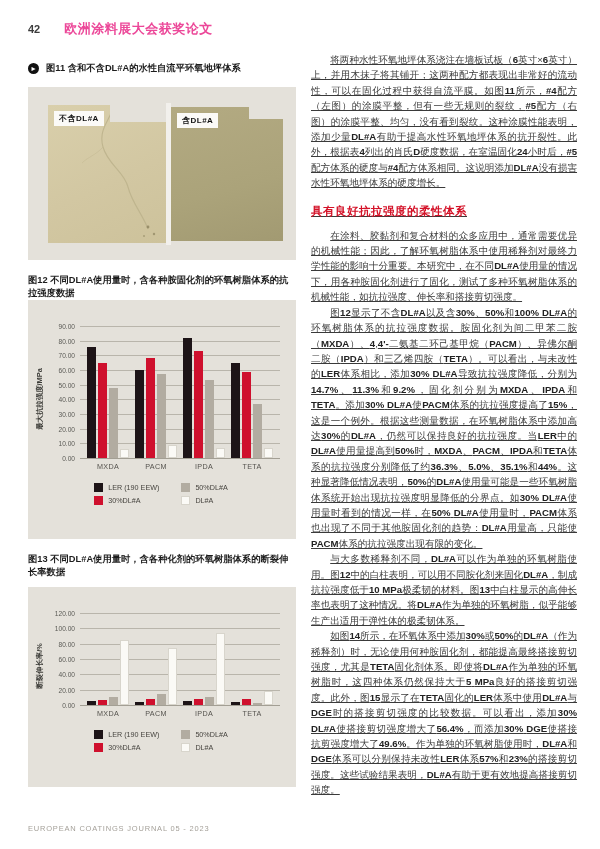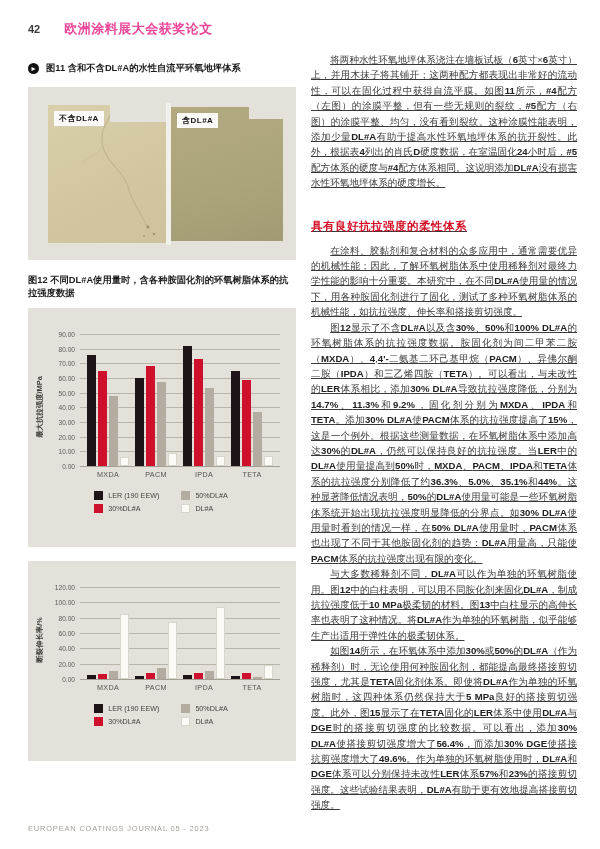--- a/index.html
+++ b/index.html
@@ -62,21 +62,21 @@
   .legend { display:grid; grid-template-columns:auto auto; column-gap:22px; row-gap:4px;
     width:fit-content; margin:12px auto 0 auto; }
   .legend-item { display:flex; align-items:center; gap:5px; }
   .swatch { width:9px; height:9px; display:inline-block; }
   .legend-label { font-size:7.2px; color:#46443f; white-space:nowrap; }
 
   
   .article p { font-size:9.6px; line-height:15.4px; text-align:justify; text-indent:2em;
     color:#3b3b3b; }
   .article p b { color:#222; }
-  .section-heading { font-size:11.5px; font-weight:bold; color:#d41228; margin:28px 0 9px 0;
+  .section-heading { font-size:11.5px; font-weight:bold; color:#d41228; margin:13px 0 9px 0;
     text-indent:0; letter-spacing:0.5px; }
 
   
   .footer { position:absolute; left:28px; bottom:16px; font-size:7.5px; letter-spacing:0.8px;
     color:#a5a19a; }
 </style>
 </head>
 <body>
 
 <div class="page">
@@ -104,21 +104,21 @@
           <path d="M55,42 C48,50 40,52 34,58" stroke="#c3b994" stroke-width="0.8" fill="none" opacity="0.7"></path>
           <circle cx="100" cy="122" r="1.4" fill="#8d835f" opacity="0.8"></circle>
           <circle cx="106" cy="129" r="1.2" fill="#8d835f" opacity="0.7"></circle>
           <circle cx="96" cy="131" r="1.0" fill="#8d835f" opacity="0.6"></circle>
         </svg>
         <span class="notch notch-l"></span>
         <span class="panel-label">不含DL#A</span>
       </div>
     </div>
 
-    <div class="fig-caption" style="margin-bottom:8px;">图12 不同DL#A使用量时，含各种胺固化剂的环氧树脂体系的抗拉强度数据</div>
+    <div class="fig-caption" style="">图12 不同DL#A使用量时，含各种胺固化剂的环氧树脂体系的抗拉强度数据</div>
     <div class="chart-box fig12">
       <div class="plot-wrap">
         <div class="plot" style="height: 132px;">
             <div class="gridline axis0" style="top: 132px;"></div>
             <div class="ytick" style="top: 132px;">0.00</div>
             <div class="gridline" style="top: 117.333px;"></div>
             <div class="ytick" style="top: 117.333px;">10.00</div>
             <div class="gridline" style="top: 102.667px;"></div>
             <div class="ytick" style="top: 102.667px;">20.00</div>
             <div class="gridline" style="top: 88px;"></div>
@@ -183,20 +183,21 @@
             <span class="swatch" style="background: rgb(207, 16, 45);"></span>
             <span class="legend-label">30%DL#A</span>
           </div>
           <div class="legend-item">
             <span class="swatch" style="background: rgb(251, 250, 246); border: 1px solid rgb(216, 213, 204);"></span>
             <span class="legend-label">DL#A</span>
           </div>
         </div>
     </div>
 
+    <div class="fig-caption" style="margin-bottom:8px;">图13 不同DL#A使用量时，含各种化剂的环氧树脂体系的断裂伸长率数据</div>
     <div class="chart-box fig13">
       <div class="plot-wrap">
         <div class="plot" style="height: 92px;">
             <div class="gridline axis0" style="top: 92px;"></div>
             <div class="ytick" style="top: 92px;">0.00</div>
             <div class="gridline" style="top: 76.6667px;"></div>
             <div class="ytick" style="top: 76.6667px;">20.00</div>
             <div class="gridline" style="top: 61.3333px;"></div>
             <div class="ytick" style="top: 61.3333px;">40.00</div>
             <div class="gridline" style="top: 46px;"></div>

